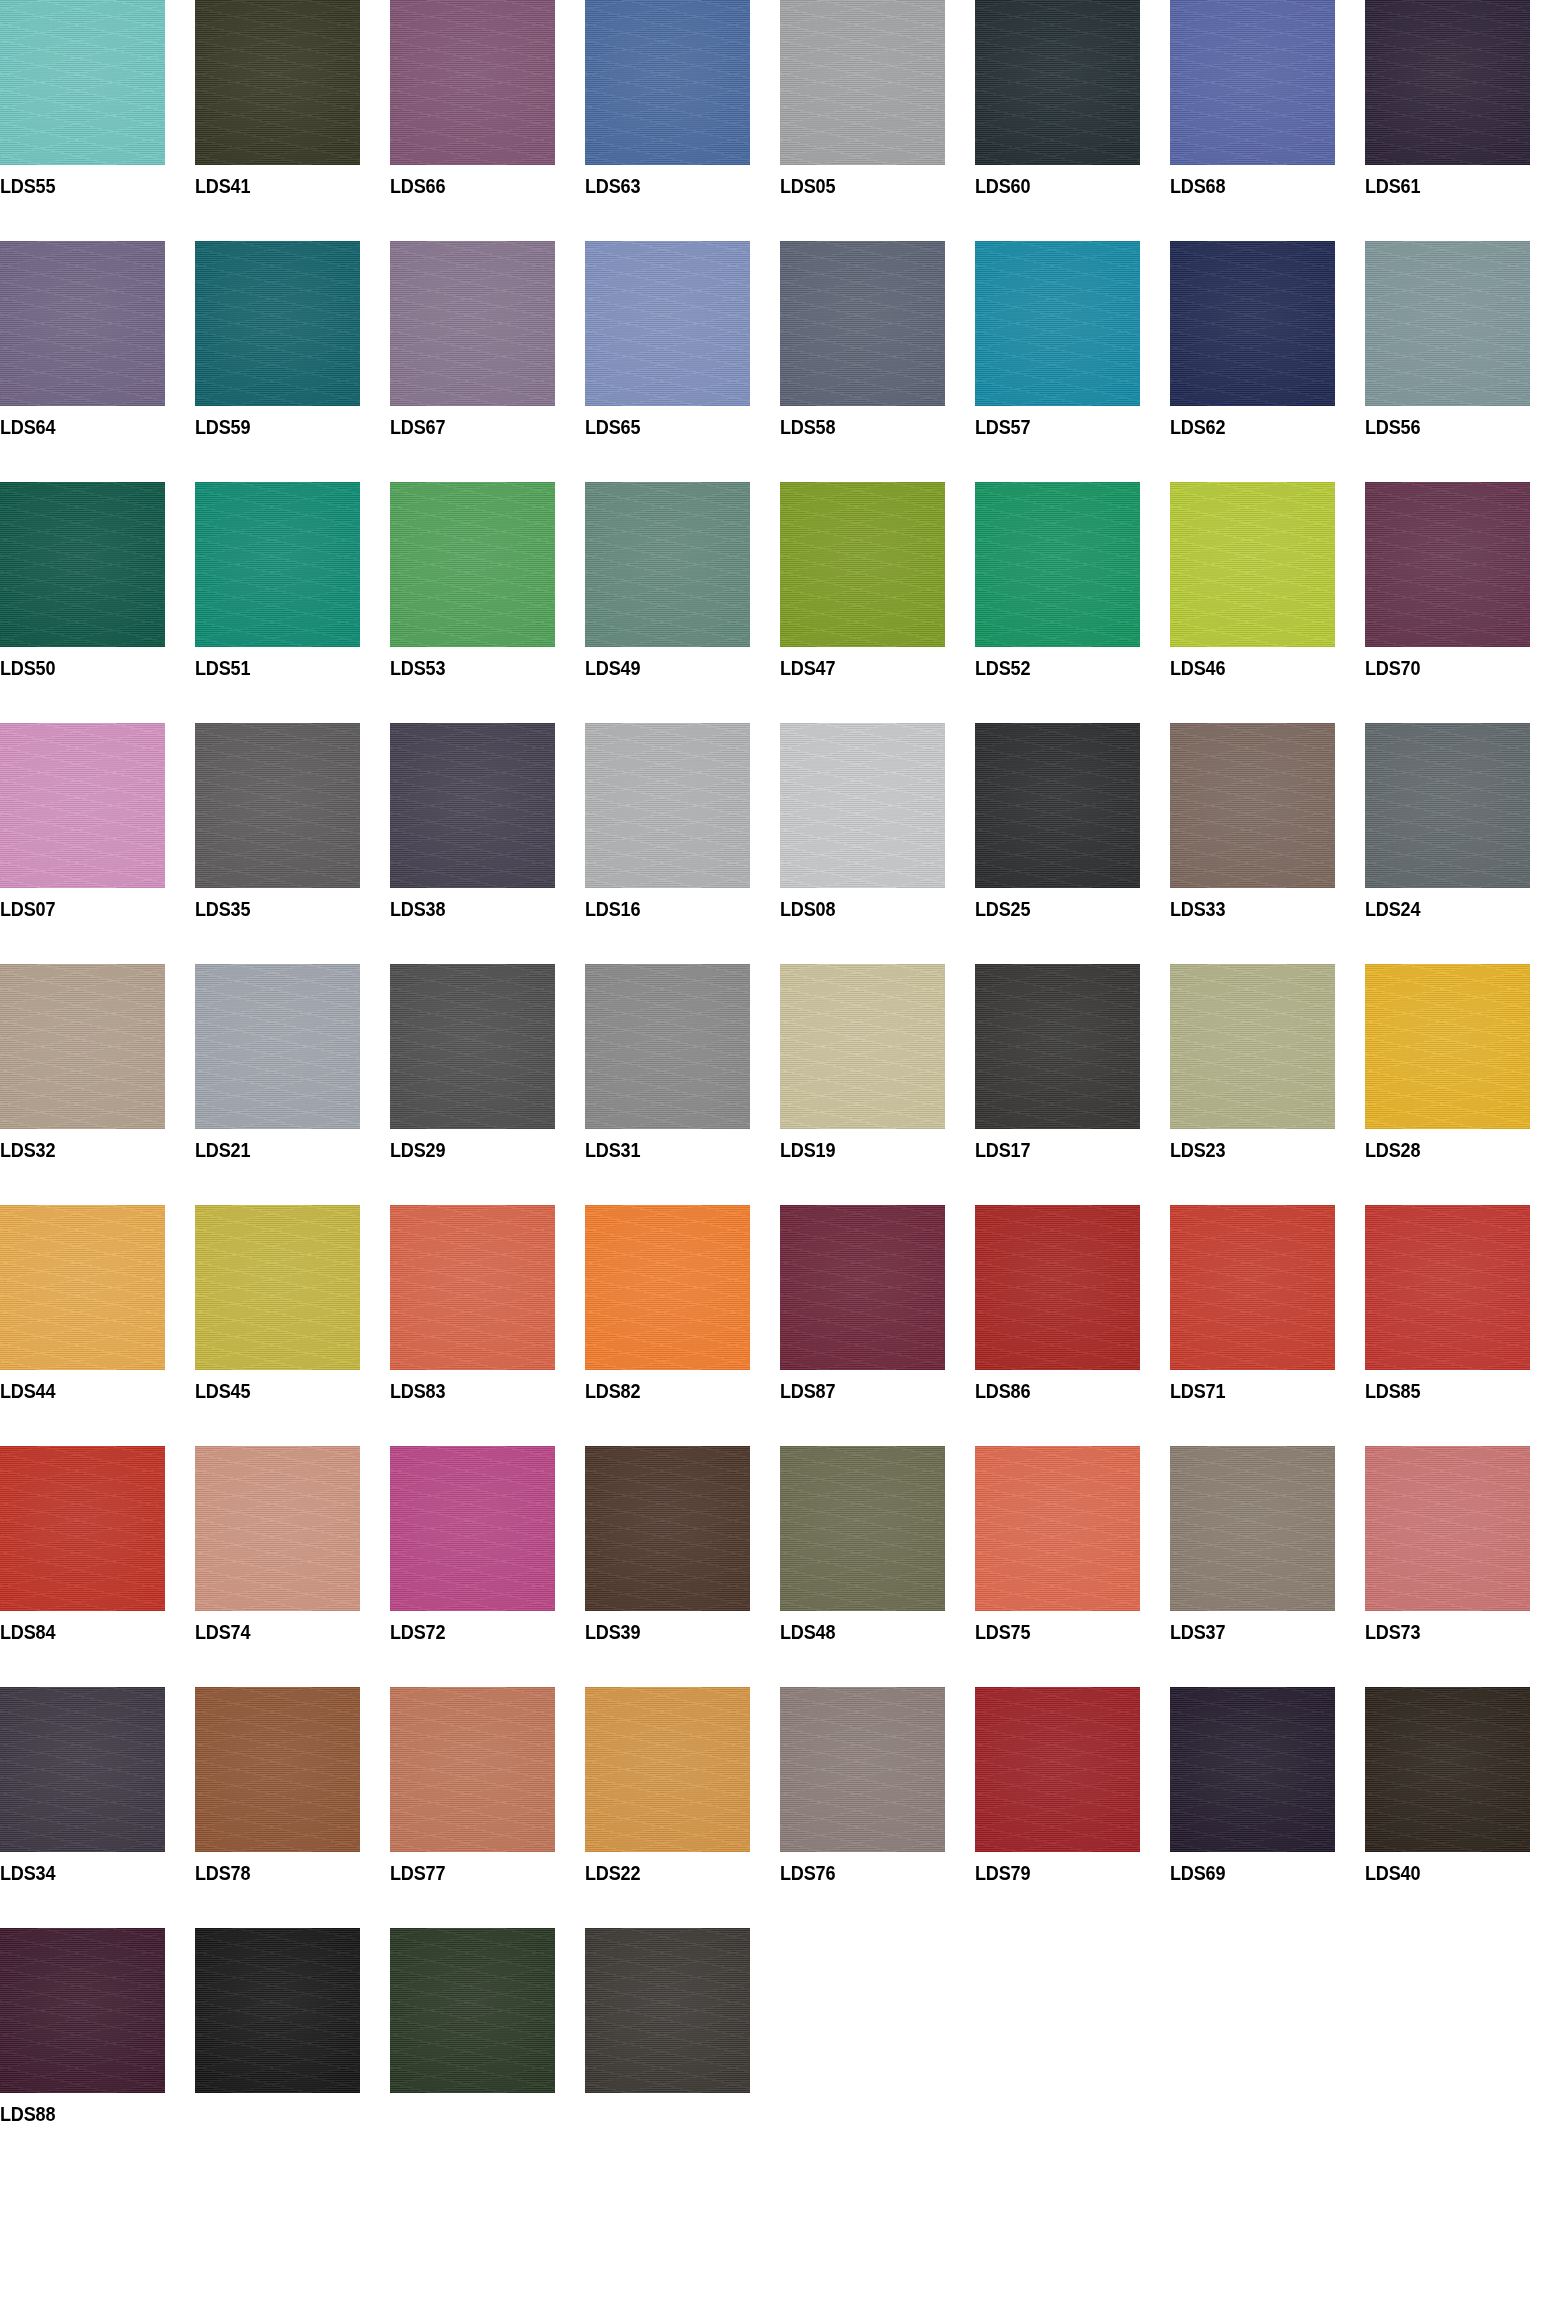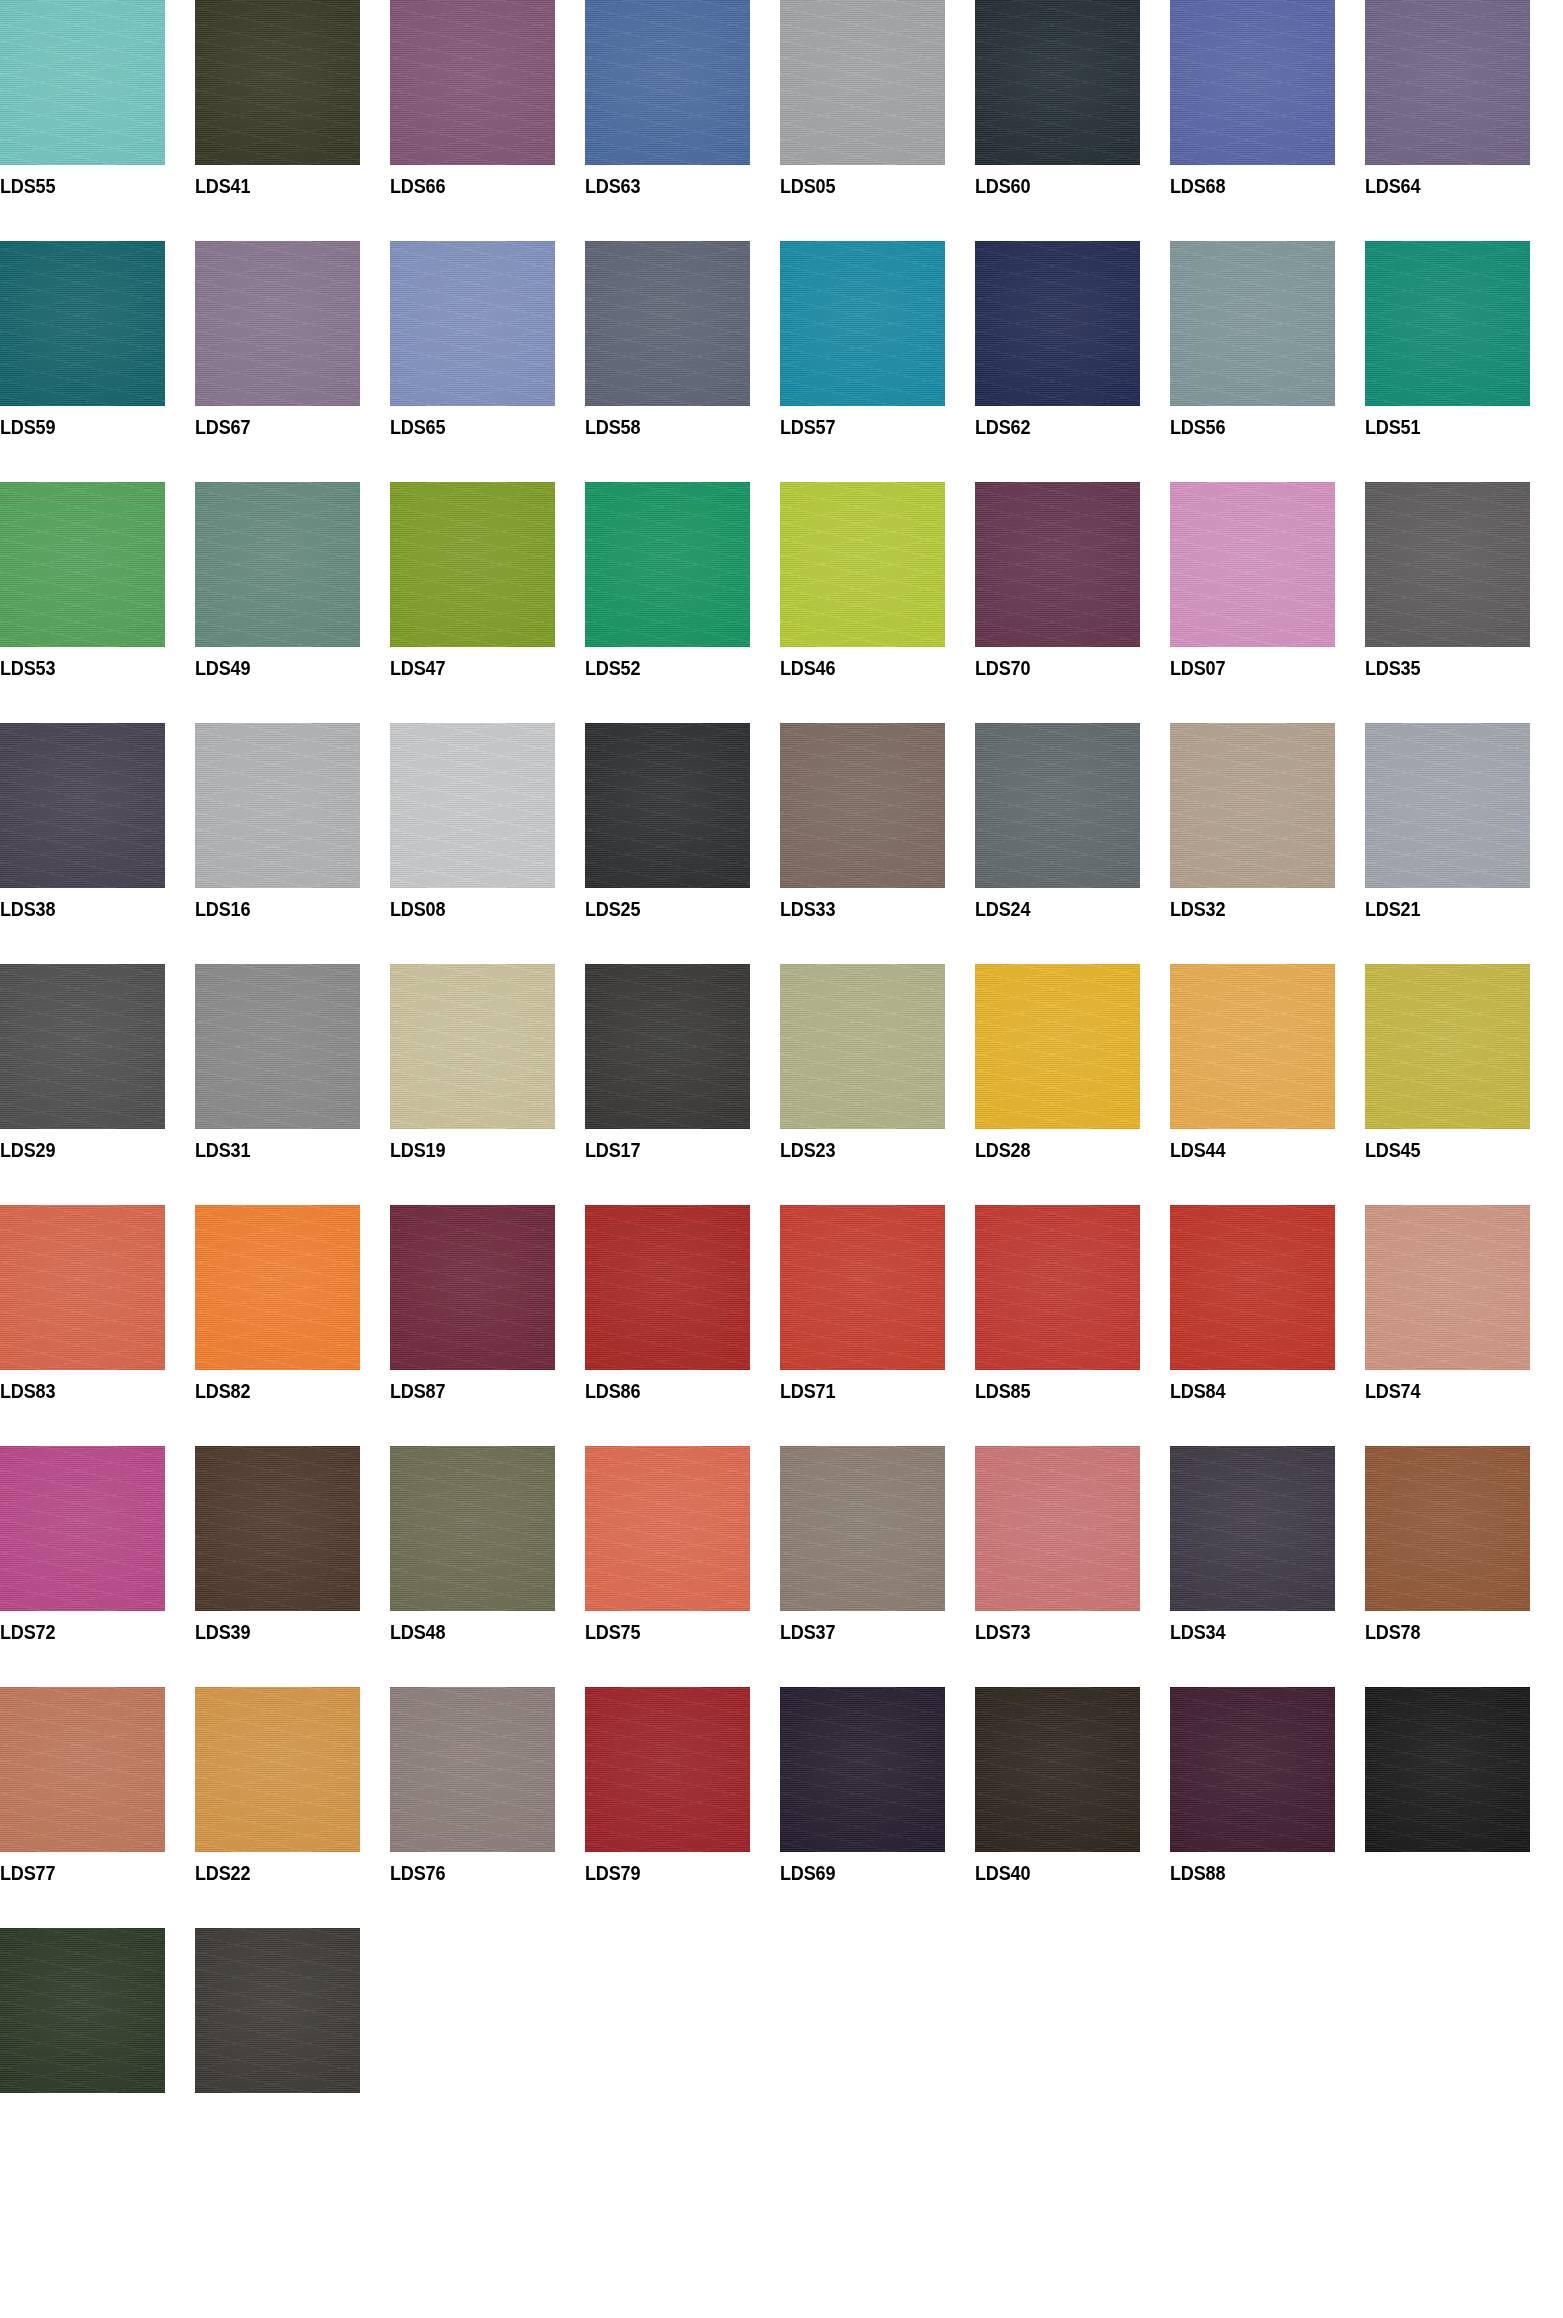--- a/index.html
+++ b/index.html
@@ -94,20 +94,24 @@
     </div>
     <div class="swatch-cell">
       <div class="swatch-chip" style="background-color: rgb(30, 42, 47);"></div>
       <div class="swatch-label">LDS60</div>
     </div>
     <div class="swatch-cell">
       <div class="swatch-chip" style="background-color: rgb(85, 99, 166);"></div>
       <div class="swatch-label">LDS68</div>
     </div>
     <div class="swatch-cell">
+      <div class="swatch-chip" style="background-color: rgb(42, 31, 52);"></div>
+      <div class="swatch-label">LDS61</div>
+    </div>
+    <div class="swatch-cell">
       <div class="swatch-chip" style="background-color: rgb(110, 98, 131);"></div>
       <div class="swatch-label">LDS64</div>
     </div>
     <div class="swatch-cell">
       <div class="swatch-chip" style="background-color: rgb(15, 96, 104);"></div>
       <div class="swatch-label">LDS59</div>
     </div>
     <div class="swatch-cell">
       <div class="swatch-chip" style="background-color: rgb(133, 115, 141);"></div>
       <div class="swatch-label">LDS67</div>
@@ -126,20 +130,24 @@
     </div>
     <div class="swatch-cell">
       <div class="swatch-chip" style="background-color: rgb(29, 38, 80);"></div>
       <div class="swatch-label">LDS62</div>
     </div>
     <div class="swatch-cell">
       <div class="swatch-chip" style="background-color: rgb(126, 150, 153);"></div>
       <div class="swatch-label">LDS56</div>
     </div>
     <div class="swatch-cell">
+      <div class="swatch-chip" style="background-color: rgb(11, 85, 68);"></div>
+      <div class="swatch-label">LDS50</div>
+    </div>
+    <div class="swatch-cell">
       <div class="swatch-chip" style="background-color: rgb(12, 138, 114);"></div>
       <div class="swatch-label">LDS51</div>
     </div>
     <div class="swatch-cell">
       <div class="swatch-chip" style="background-color: rgb(79, 161, 86);"></div>
       <div class="swatch-label">LDS53</div>
     </div>
     <div class="swatch-cell">
       <div class="swatch-chip" style="background-color: rgb(98, 136, 123);"></div>
       <div class="swatch-label">LDS49</div>

